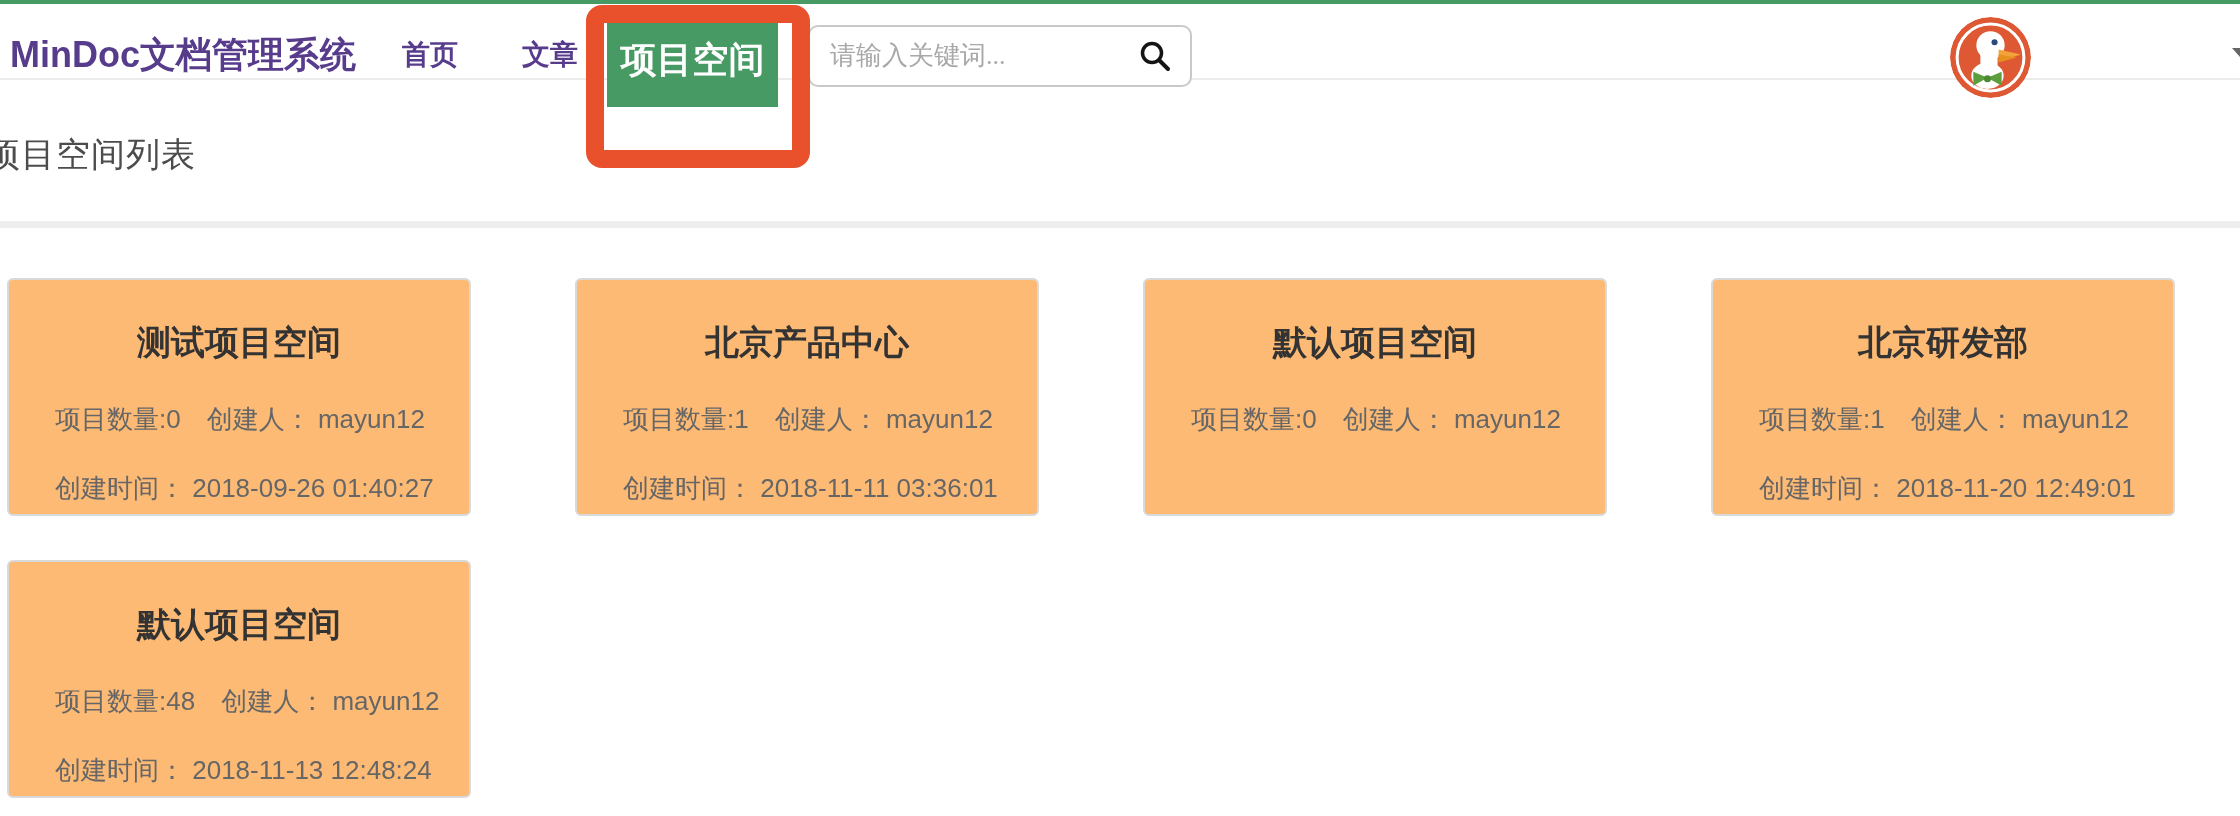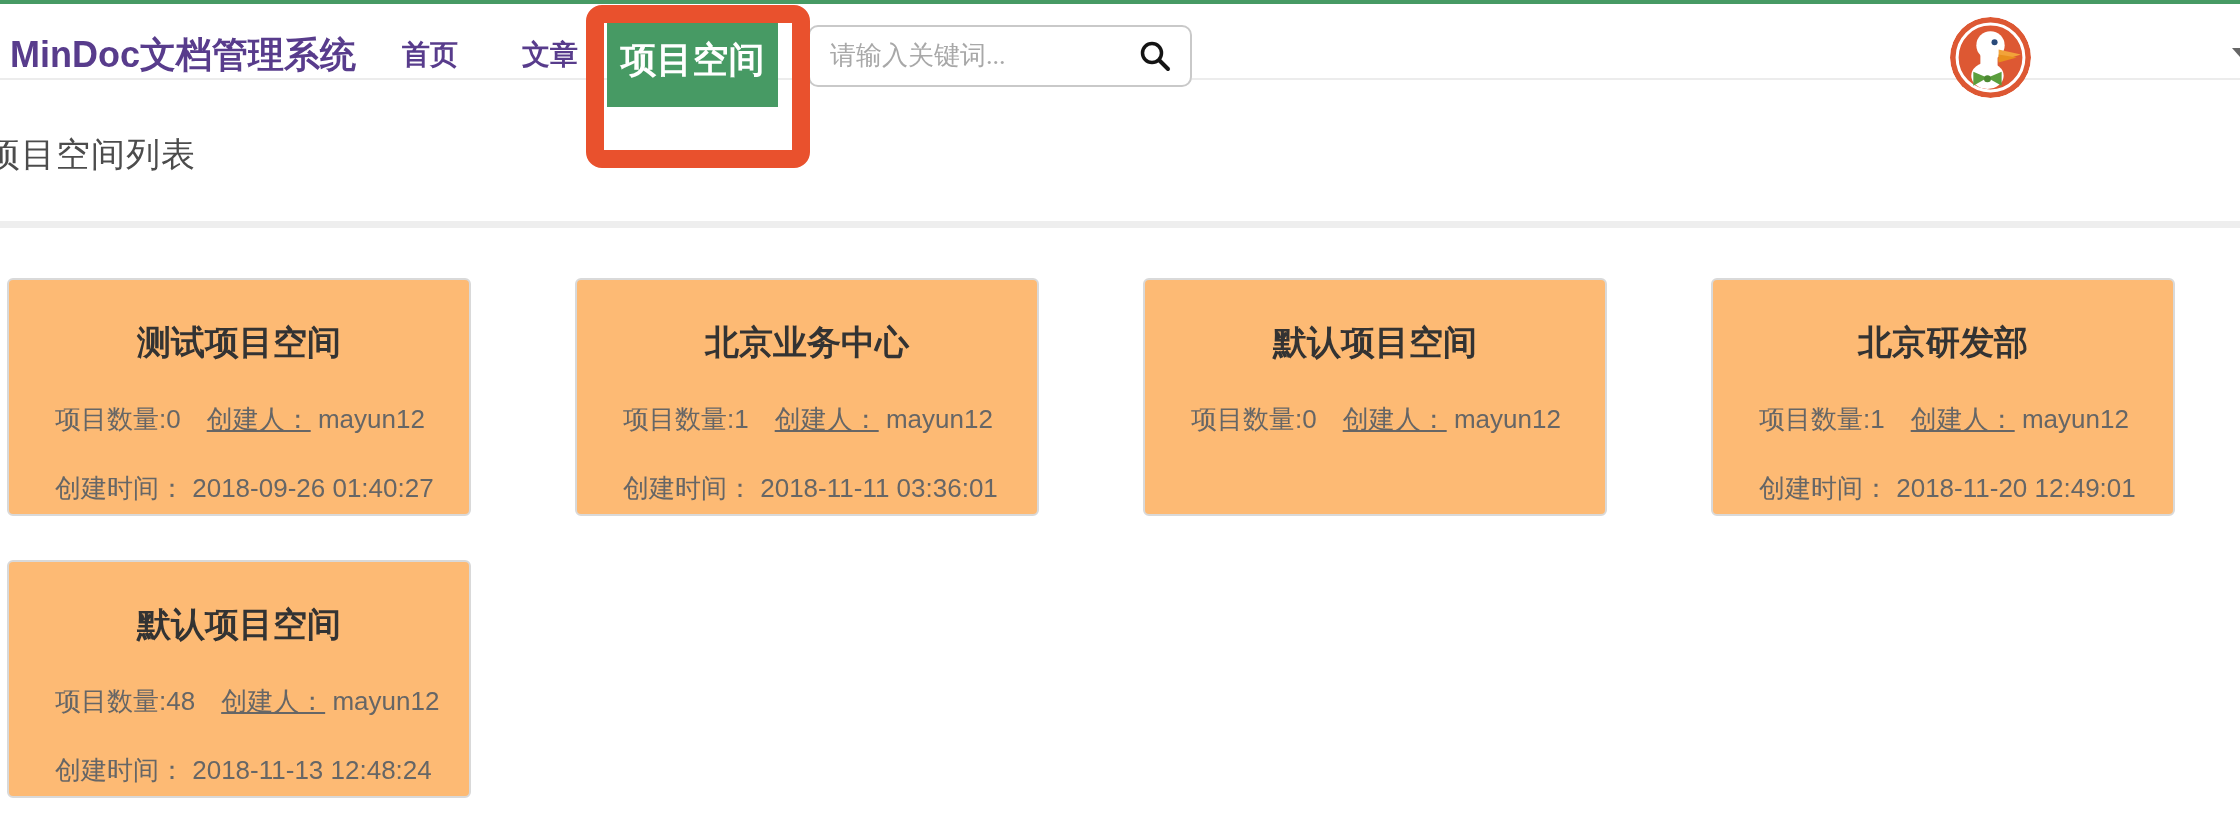--- a/index.html
+++ b/index.html
@@ -55,21 +55,21 @@
   
   .cards { position:absolute; left:7px; top:278px; width:2233px;
     display:flex; flex-wrap:wrap; gap:44px 104px; }
   .card { width:464px; height:238px; background:#fdba74; border:2px solid #d9d9d9;
     border-radius:6px; cursor:pointer; }
   .card-title { margin-top:40px; text-align:center; font-size:34px; font-weight:bold;
     color:#333; white-space:nowrap; }
   .card-meta { margin-top:34px; padding-left:46px; font-size:26px; color:#666;
     white-space:nowrap; }
   .card-meta.first { margin-top:36px; }
-  .meta-creator { margin-left:26px;text-decoration:underline; }
+  .meta-creator { margin-left:26px; }
 </style>
 </head>
 <body>
 
 <div class="stage">
 
   <div class="header">
     <div class="brand">MinDoc文档管理系统</div>
     <div class="navlink nav-home">首页</div>
     <div class="navlink nav-articles">文章</div>
@@ -114,21 +114,21 @@
 
   <div class="cards">
 
     <div class="card">
       <div class="card-title">测试项目空间</div>
       <div class="card-meta first"><span>项目数量:</span><span>0</span><span class="meta-creator">创建人：</span> <span>mayun12</span></div>
       <div class="card-meta"><span>创建时间：</span> <span>2018-09-26 01:40:27</span></div>
     </div>
 
     <div class="card">
-      <div class="card-title">北京业务中心</div>
+      <div class="card-title">北京产品中心</div>
       <div class="card-meta first"><span>项目数量:</span><span>1</span><span class="meta-creator">创建人：</span> <span>mayun12</span></div>
       <div class="card-meta"><span>创建时间：</span> <span>2018-11-11 03:36:01</span></div>
     </div>
 
     <div class="card">
       <div class="card-title">默认项目空间</div>
       <div class="card-meta first"><span>项目数量:</span><span>0</span><span class="meta-creator">创建人：</span> <span>mayun12</span></div>
     </div>
 
     <div class="card">

